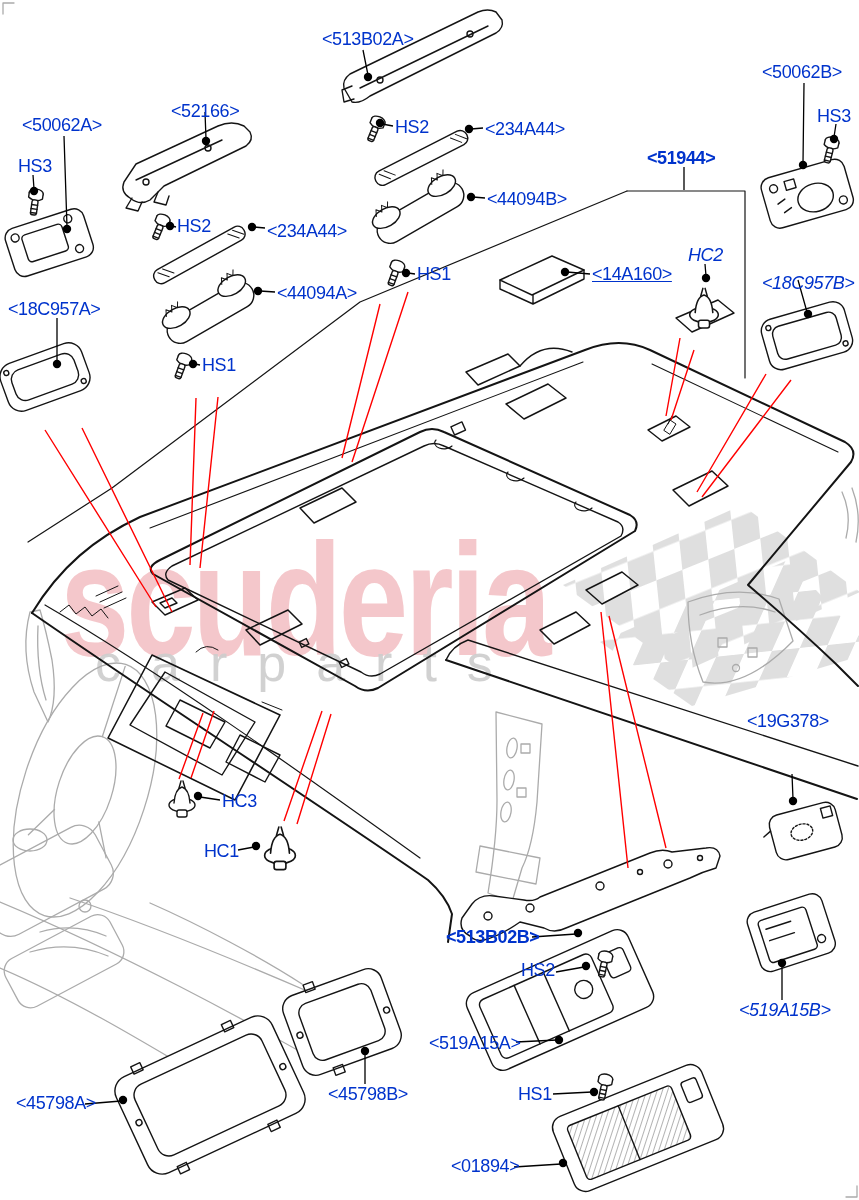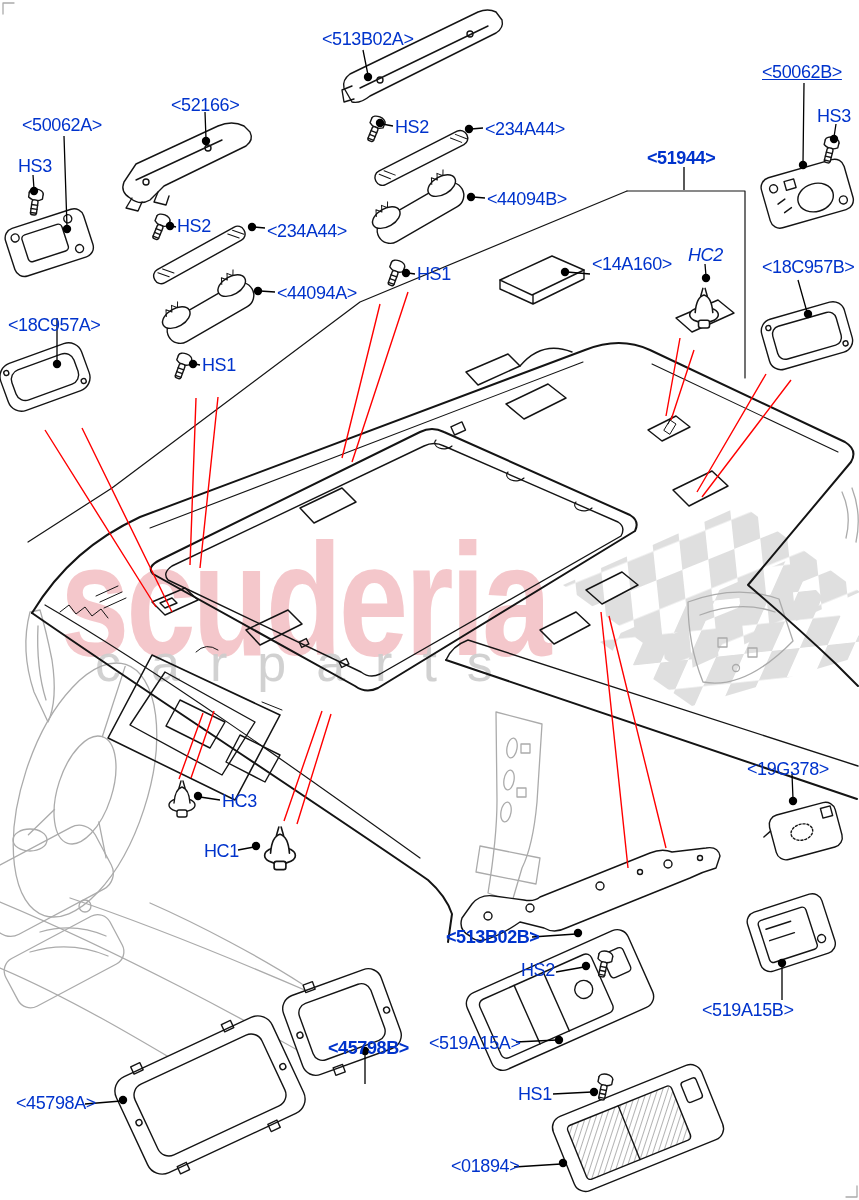--- a/index.html
+++ b/index.html
@@ -339,44 +339,44 @@
           <circle cx="123" cy="1100" r="4.2"></circle>
       <circle cx="365" cy="1051" r="4.2"></circle>
           <circle cx="594" cy="1092" r="4.2"></circle>
       <circle cx="563" cy="1163" r="4.2"></circle>
     </g>
   </g>
 </svg>
 
 <div id="label-layer" data-interactable="false">
       <div class="plabel" data-interactable="true" style="left: 322px; top: 30px;">&lt;513B02A&gt;</div>
-      <div class="plabel" data-interactable="true" style="left: 762px; top: 63px; text-decoration: underline;">&lt;50062B&gt;</div>
+      <div class="plabel" data-interactable="true" style="left: 762px; top: 63px;">&lt;50062B&gt;</div>
       <div class="plabel" data-interactable="false" style="left: 817px; top: 107px;">HS3</div>
-      <div class="plabel" data-interactable="true" style="left: 171px; top: 96px;">&lt;52166&gt;</div>
+      <div class="plabel" data-interactable="true" style="left: 171px; top: 102px;">&lt;52166&gt;</div>
       <div class="plabel" data-interactable="false" style="left: 395px; top: 118px;">HS2</div>
       <div class="plabel" data-interactable="true" style="left: 485px; top: 120px;">&lt;234A44&gt;</div>
       <div class="plabel" data-interactable="true" style="left: 22px; top: 116px;">&lt;50062A&gt;</div>
       <div class="plabel" data-interactable="false" style="left: 18px; top: 157px;">HS3</div>
       <div class="plabel" data-interactable="true" style="left: 647px; top: 149px; font-weight: bold;">&lt;51944&gt;</div>
       <div class="plabel" data-interactable="false" style="left: 177px; top: 217px;">HS2</div>
       <div class="plabel" data-interactable="true" style="left: 267px; top: 222px;">&lt;234A44&gt;</div>
       <div class="plabel" data-interactable="true" style="left: 487px; top: 190px;">&lt;44094B&gt;</div>
       <div class="plabel" data-interactable="true" style="left: 277px; top: 284px;">&lt;44094A&gt;</div>
       <div class="plabel" data-interactable="false" style="left: 417px; top: 265px;">HS1</div>
-      <div class="plabel" data-interactable="true" style="left: 592px; top: 255px;">&lt;14A160&gt;</div>
+      <div class="plabel" data-interactable="true" style="left: 592px; top: 265px; text-decoration: underline;">&lt;14A160&gt;</div>
       <div class="plabel" data-interactable="false" style="left: 688px; top: 246px; font-style: italic;">HC2</div>
-      <div class="plabel" data-interactable="true" style="left: 762px; top: 258px;">&lt;18C957B&gt;</div>
-      <div class="plabel" data-interactable="true" style="left: 8px; top: 316px;">&lt;18C957A&gt;</div>
+      <div class="plabel" data-interactable="true" style="left: 762px; top: 274px; font-style: italic;">&lt;18C957B&gt;</div>
+      <div class="plabel" data-interactable="true" style="left: 8px; top: 300px;">&lt;18C957A&gt;</div>
       <div class="plabel" data-interactable="false" style="left: 202px; top: 356px;">HS1</div>
-      <div class="plabel" data-interactable="true" style="left: 747px; top: 760px;">&lt;19G378&gt;</div>
+      <div class="plabel" data-interactable="true" style="left: 747px; top: 712px;">&lt;19G378&gt;</div>
       <div class="plabel" data-interactable="false" style="left: 222px; top: 792px;">HC3</div>
       <div class="plabel" data-interactable="false" style="left: 204px; top: 842px;">HC1</div>
       <div class="plabel" data-interactable="true" style="left: 446px; top: 928px; font-weight: bold;">&lt;513B02B&gt;</div>
       <div class="plabel" data-interactable="false" style="left: 521px; top: 961px;">HS2</div>
-      <div class="plabel" data-interactable="true" style="left: 702px; top: 1001px;">&lt;519A15B&gt;</div>
+      <div class="plabel" data-interactable="true" style="left: 739px; top: 1001px; font-style: italic;">&lt;519A15B&gt;</div>
       <div class="plabel" data-interactable="true" style="left: 429px; top: 1034px;">&lt;519A15A&gt;</div>
       <div class="plabel" data-interactable="true" style="left: 16px; top: 1094px;">&lt;45798A&gt;</div>
-      <div class="plabel" data-interactable="true" style="left: 328px; top: 1039px; font-weight: bold;">&lt;45798B&gt;</div>
+      <div class="plabel" data-interactable="true" style="left: 328px; top: 1085px;">&lt;45798B&gt;</div>
       <div class="plabel" data-interactable="false" style="left: 518px; top: 1085px;">HS1</div>
       <div class="plabel" data-interactable="true" style="left: 451px; top: 1157px;">&lt;01894&gt;</div>
     </div>
 
 </div>
 
 </body></html>

